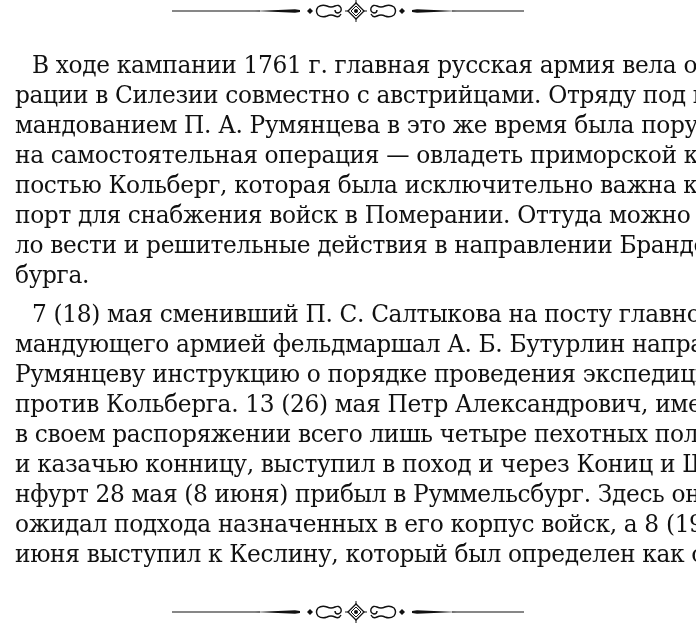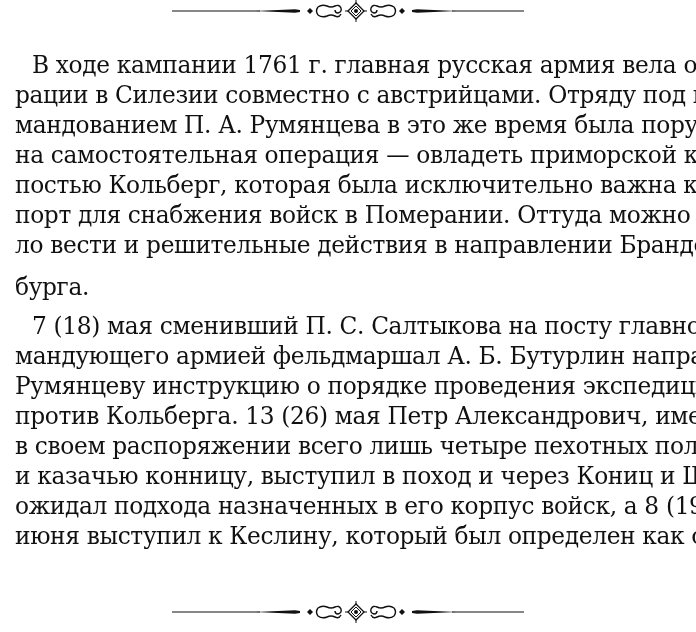--- a/index.html
+++ b/index.html
@@ -35,21 +35,20 @@
     height: 30px;
     line-height: 30px;
     font-size: 23.3px;
     white-space: nowrap;
     text-align: justify;
     text-align-last: justify;
     letter-spacing: -0.35px;
   }
   .line.last {
     text-align-last: left;
-    margin-top: 12px;
   }
   .line.indent {
     padding-left: 17px;
   }
   .para-gap {
     height: 9px;
   }
 </style>
 </head>
 <body>
@@ -98,20 +97,21 @@
     <span class="line last">бурга.</span>
   </div>
   <div class="para-gap"></div>
   <div class="paragraph">
     <span class="line indent">7 (18) мая сменивший П. С. Салтыкова на посту главноко-</span>
     <span class="line">мандующего армией фельдмаршал А. Б. Бутурлин направил</span>
     <span class="line">Румянцеву инструкцию о порядке проведения экспедиции</span>
     <span class="line">против Кольберга. 13 (26) мая Петр Александрович, имея</span>
     <span class="line">в своем распоряжении всего лишь четыре пехотных полка</span>
     <span class="line">и казачью конницу, выступил в поход и через Кониц и Штей-</span>
+    <span class="line">нфурт 28 мая (8 июня) прибыл в Руммельсбург. Здесь он</span>
     <span class="line">ожидал подхода назначенных в его корпус войск, а 8 (19)</span>
     <span class="line">июня выступил к Кеслину, который был определен как опор-</span>
   </div>
 </div>
 
 <div class="ornament bottom">
   <svg width="696" height="24" viewBox="0 0 696 24">
     <line x1="172" y1="12" x2="260" y2="12" stroke="#111" stroke-width="1.2"></line>
     <path d="M255 12 L295 10.3 L300 11 L300 13 L295 13.7 Z" fill="#111"></path>
     <path d="M307 12 l3 -3 l3 3 l-3 3 Z" fill="#111"></path>

